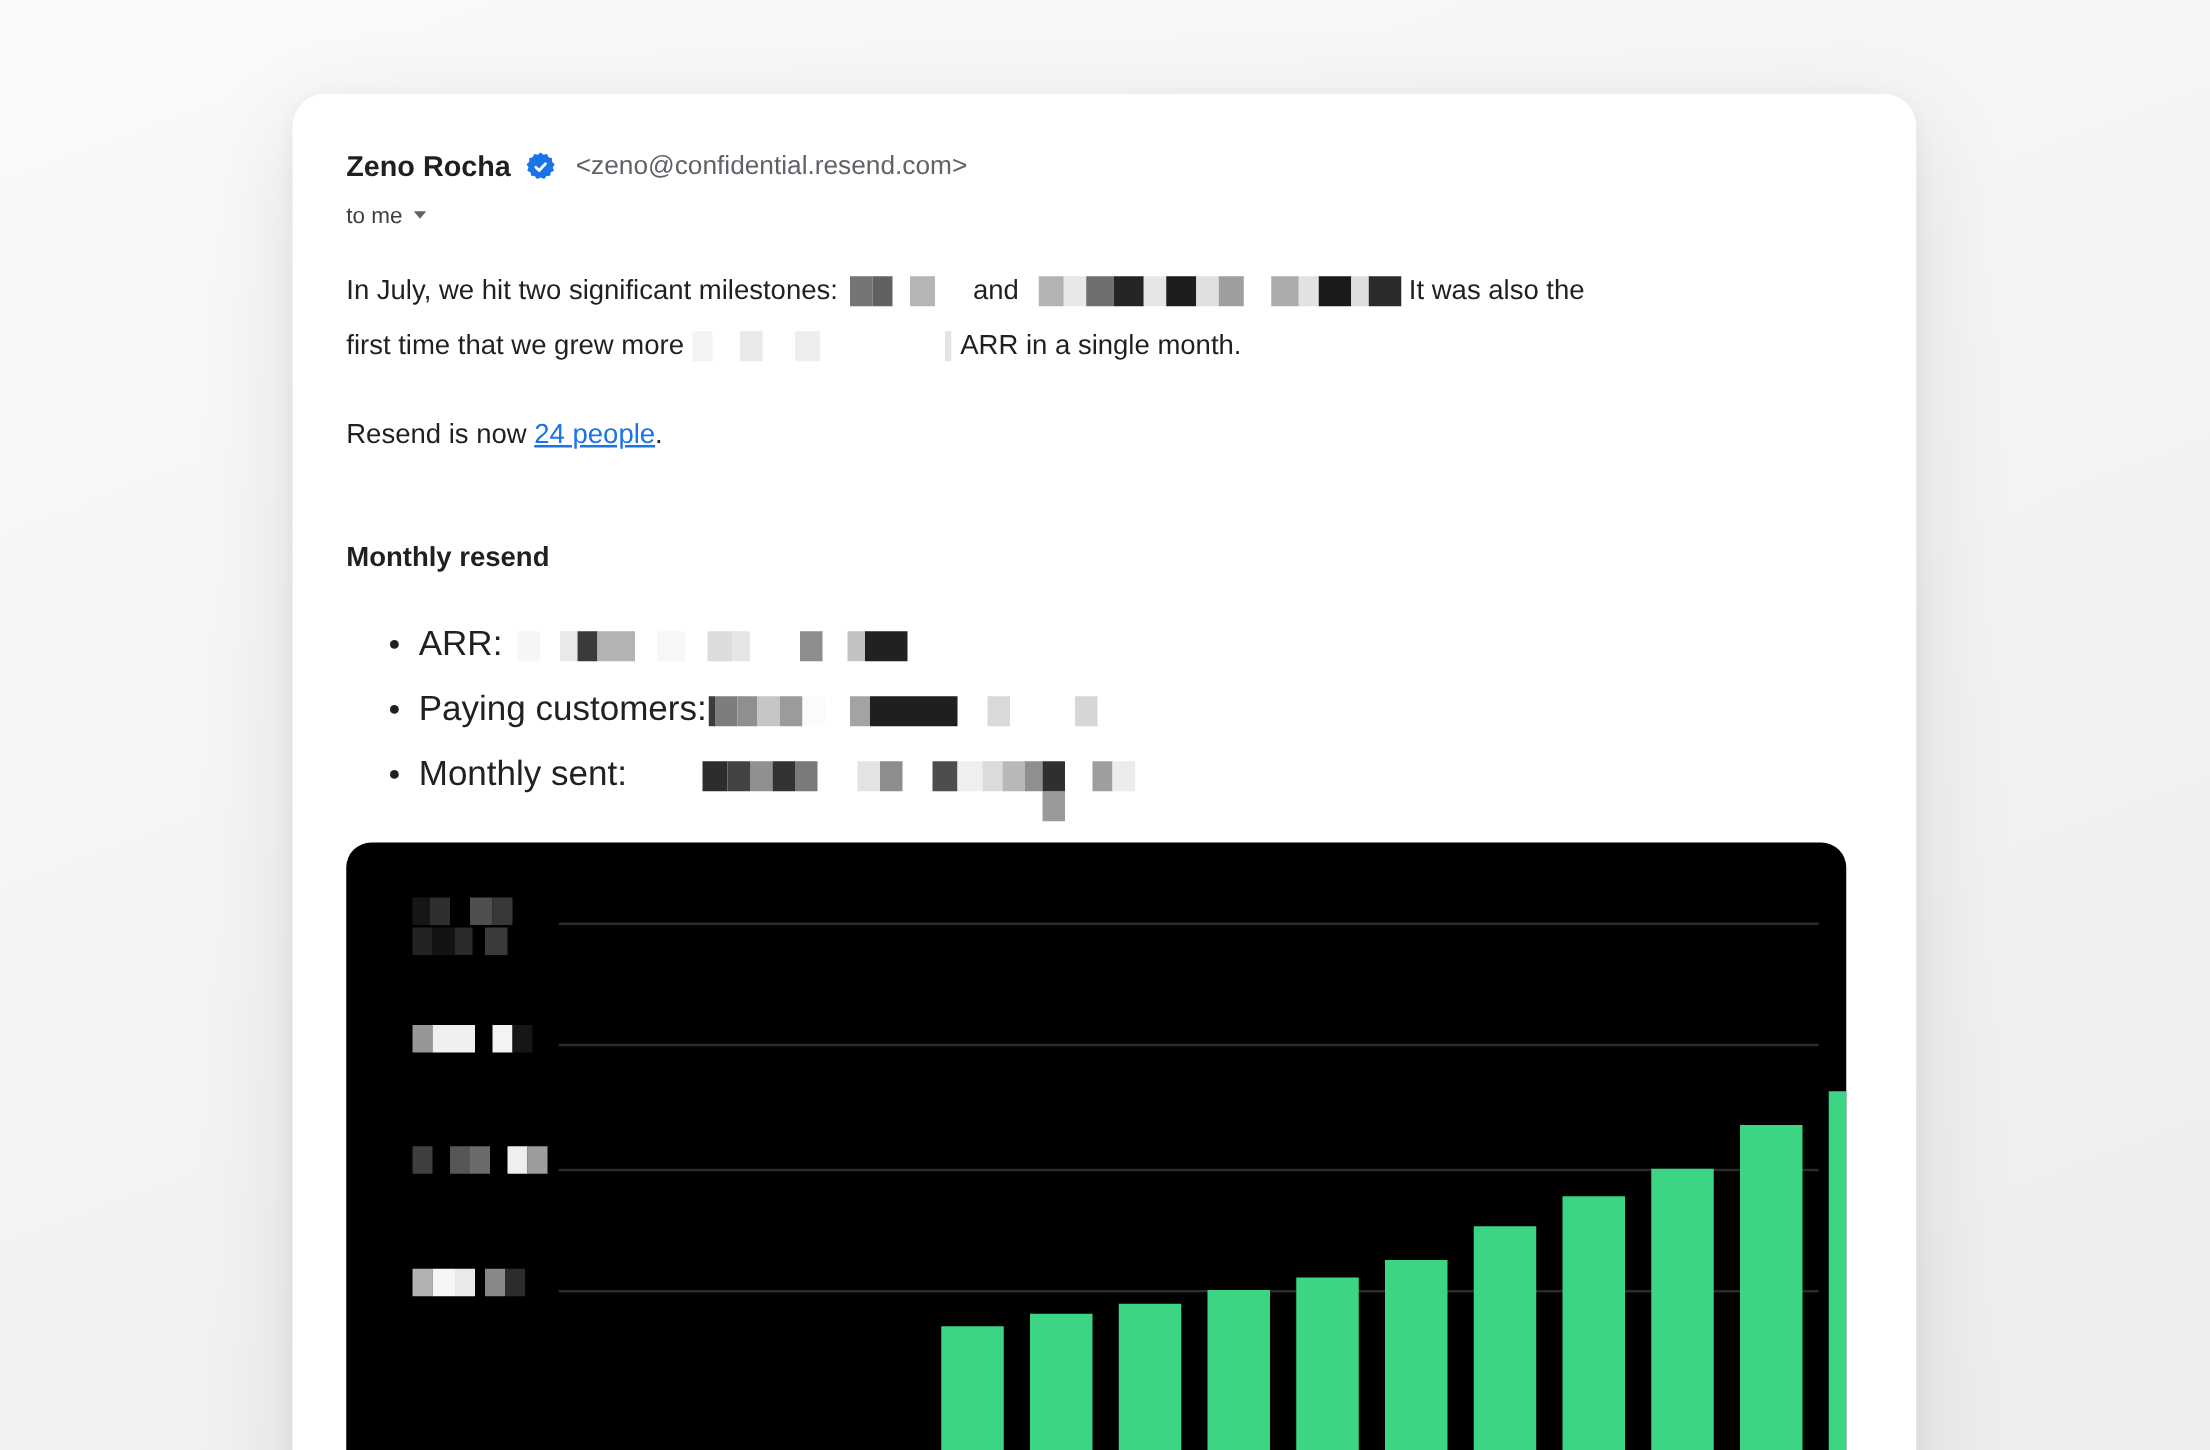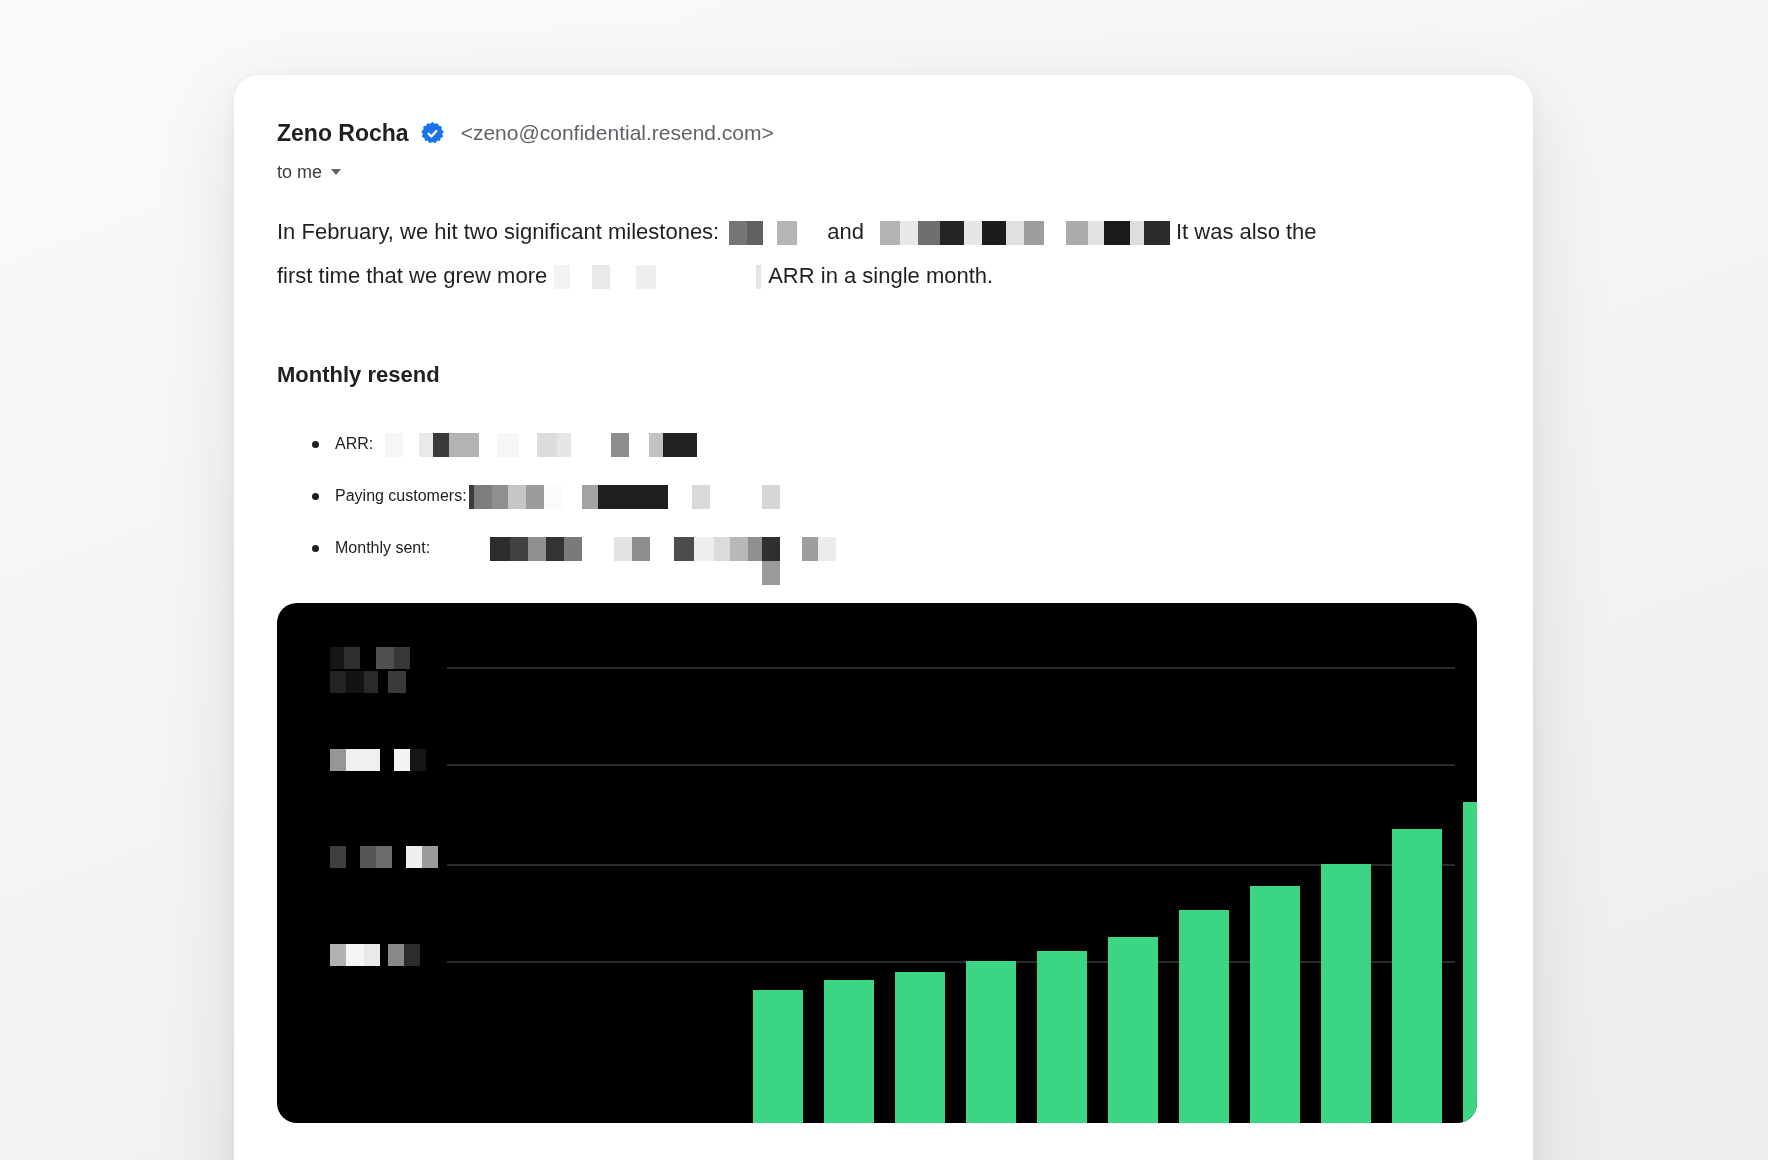--- a/index.html
+++ b/index.html
@@ -24,21 +24,21 @@
   .tome-label{font-size:18px;color:#3c4043}
   .caret{width:0;height:0;margin-left:9px;border-left:5.5px solid transparent;
     border-right:5.5px solid transparent;border-top:6.5px solid #5f6368}
   
   .line{display:block;white-space:nowrap;font-size:22px;line-height:44px;color:#1f2023}
   .p-hey{margin-top:35px}
   .p-para{margin-top:27px}
   .p-heading{margin-top:55px;font-weight:700}
   .link{color:#1a73e8;text-decoration:underline;cursor:pointer}
   ul.metrics{list-style:none;margin:21px 0 0 0;padding:0 0 0 34px}
-  ul.metrics li{position:relative;padding-left:24px;font-size:16px;line-height:52px;white-space:nowrap}
+  ul.metrics li{position:relative;padding-left:24px;font-size:28px;line-height:52px;white-space:nowrap}
   ul.metrics li::before{content:"";position:absolute;left:1px;top:23px;width:7px;height:7px;
     border-radius:50%;background:#1f2023}
   
   .redact{display:inline-flex;height:24px;vertical-align:middle;flex:0 0 auto}
   .px{display:inline-block;height:100%;flex:0 0 auto}
   .px.down{box-shadow:0 24px 0 0 #9a9a9a}
   .rd-m1{margin:0 30px 0 10px}
   .rd-m2{margin:0 6px 0 16px}
   .rd-m3{margin:0 7px}
   .rd-arr{margin-left:12px}
@@ -68,21 +68,21 @@
     <span class="addr">&lt;zeno@confidential.resend.com&gt;</span>
   </div>
 
   <div class="tome">
     <span class="tome-label">to me</span>
     <span class="caret"></span>
   </div>
 
 
   <div class="p-para">
-    <span class="line"><span>In February, we hit two significant milestones:</span><span class="redact rd-m1">
+    <span class="line"><span>In July, we hit two significant milestones:</span><span class="redact rd-m1">
           <span class="px" style="width: 18px; background: rgb(117, 117, 117);"></span>
           <span class="px" style="width: 16px; background: rgb(97, 97, 97);"></span>
           <span class="px" style="width: 14px;"></span>
           <span class="px" style="width: 20px; background: rgb(181, 181, 181);"></span>
         </span><span>and</span><span class="redact rd-m2">
           <span class="px" style="width: 20px; background: rgb(179, 179, 179);"></span>
           <span class="px" style="width: 18px; background: rgb(232, 232, 232);"></span>
           <span class="px" style="width: 22px; background: rgb(111, 111, 111);"></span>
           <span class="px" style="width: 24px; background: rgb(36, 36, 36);"></span>
           <span class="px" style="width: 18px; background: rgb(230, 230, 230);"></span>
@@ -102,20 +102,22 @@
           <span class="px" style="width: 22px;"></span>
           <span class="px" style="width: 18px; background: rgb(233, 233, 233);"></span>
           <span class="px" style="width: 26px;"></span>
           <span class="px" style="width: 20px; background: rgb(238, 238, 238);"></span>
           <span class="px" style="width: 100px;"></span>
           <span class="px" style="width: 5px; background: rgb(228, 228, 228);"></span>
         </span><span>ARR in a single month.</span>
     </span>
   </div>
 
+  <div class="line p-para"><span>Resend is now </span><span class="link">24 people</span><span>.</span>
+  </div>
 
   <div class="line p-heading">Monthly resend</div>
 
   <ul class="metrics">
     <li><span>ARR:</span><span class="redact rd-arr">
           <span class="px" style="width: 18px; background: rgb(246, 246, 246);"></span>
           <span class="px" style="width: 16px;"></span>
           <span class="px" style="width: 14px; background: rgb(233, 233, 233);"></span>
           <span class="px" style="width: 16px; background: rgb(58, 58, 58);"></span>
           <span class="px" style="width: 30px; background: rgb(179, 179, 179);"></span>

